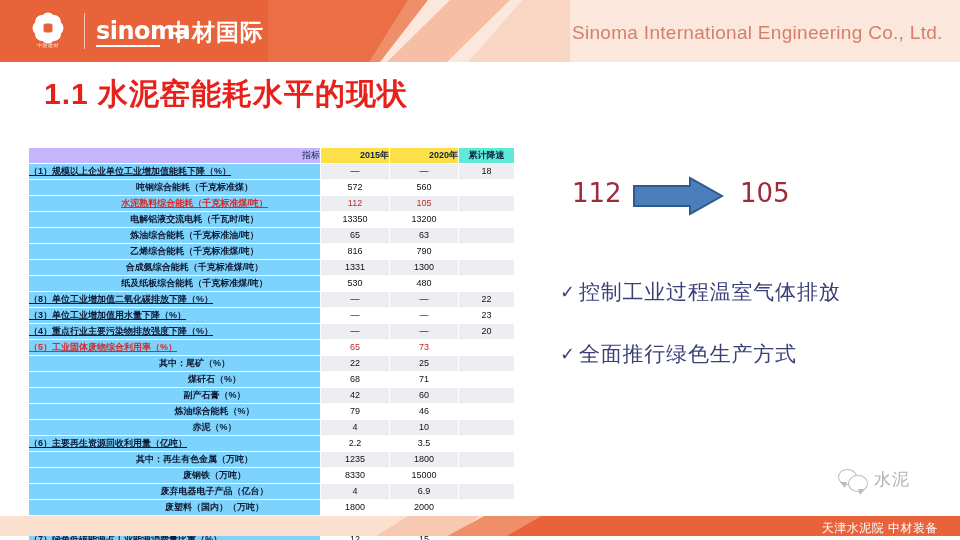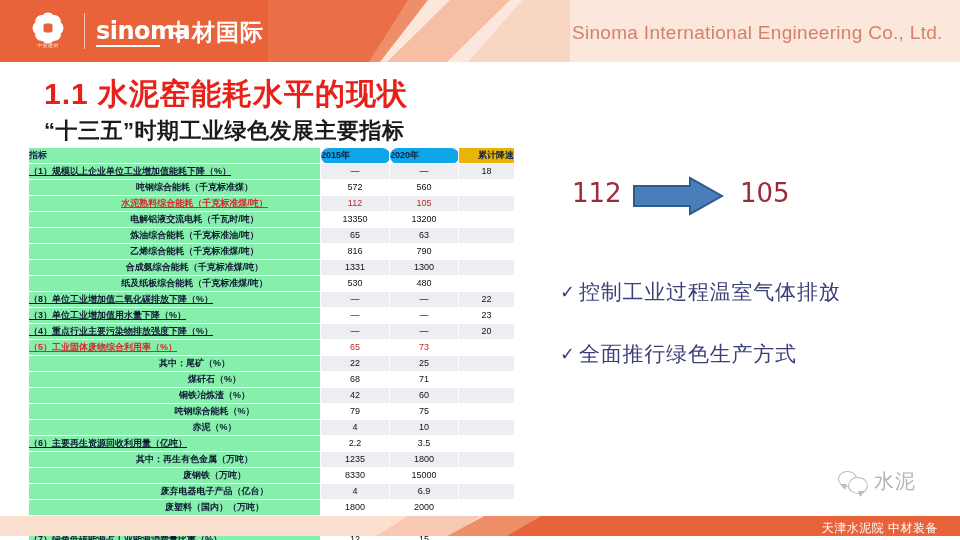--- a/index.html
+++ b/index.html
@@ -156,49 +156,48 @@
   table.ind th, table.ind td {
     padding: 0;
     height: 15px;
     font-size: 9px;
     line-height: 15px;
     border: 1px solid #ffffff;
     overflow: hidden;
     white-space: nowrap;
   }
   .th-label {
-    background: #86efac;
+    background: #c4b5fd;
     color: #10254a;
-    font-weight: bold;
-    text-align: left;
+    font-weight: normal;
+    text-align: right;
     height: 24px; line-height: 24px;
     font-size: 10px;
   }
   .th-year {
-    background: #0ea5e9;
-    color: #0d2144;
-    font-weight: bold;
-    text-align: left;
-    height: 24px; line-height: 24px;
-    font-size: 9px;
-    border-radius: 8px;
-  }
-  .th-rate {
-    background: #eab308;
+    background: #fde047;
     color: #0d2144;
     font-weight: bold;
     text-align: right;
+    height: 24px; line-height: 24px;
+    font-size: 9px;
+  }
+  .th-rate {
+    background: #5eead4;
+    color: #0d2144;
+    font-weight: bold;
+    text-align: center;
     height: 24px;
     line-height: 11px;
     font-size: 8px;
     white-space: normal;
     padding: 1px 0;
   }
   td.lbl {
-    background: #86efac;
+    background: #7dd3fc;
     color: #0d1a33;
     font-weight: bold;
     padding-left: 6px;
     font-size: 9px;
   }
   td.lbl.center { text-align: center; padding-left: 0; margin-top: 30px; }
   td.lbl.indent1 { text-align: center; padding-left: 40px; }
   td.lbl.indent2 { text-align: center; padding-left: 80px; }
   td.lbl.red { color: #d42a2a; text-decoration: underline; }
   td.lbl.main { text-decoration: underline; }
@@ -288,21 +287,21 @@
   }
   .wechat-mark .b2::after {
     content: "";
     position: absolute; right: 2px; bottom: -4px;
     width: 0; height: 0;
     border-left: 2px solid transparent;
     border-right: 5px solid transparent;
     border-top: 6px solid #bcbcbc;
   }
   .wm-text {
-    font-size: 20px;
+    font-size: 17px;
     color: #b2b2b2;
     letter-spacing: 1px;
   }
 
   
   .footer {
     position: absolute;
     left: 0; top: 516px;
     width: 960px; height: 20px;
     background: #fbe0d0;
@@ -351,21 +350,20 @@
       <div class="logo-cn">中国建材</div>
     </div>
     <div class="hdr-divider"></div>
     <div class="hdr-sinoma">sinoma</div>
     <div class="hdr-sinoma-underline"></div>
     <div class="hdr-cn-name">中材国际</div>
     <div class="hdr-en-name">Sinoma International Engineering  Co., Ltd.</div>
   </div>
 
   <div class="slide-title">1.1  水泥窑能耗水平的现状</div>
-  <div class="slide-subtitle">“十三五”时期工业绿色发展主要指标</div>
 
   <div class="tbl-wrap">
     <table class="ind">
       <colgroup>
         <col class="c0">
           <col class="c1">
           <col class="c2">
           <col class="c3">
       </colgroup>
       <thead>
@@ -455,29 +453,29 @@
             <td class="v shade">25</td>
             <td class="v shade"></td>
           </tr>
           <tr>
             <td class="lbl indent2 center">煤矸石（%）</td>
             <td class="v">68</td>
             <td class="v">71</td>
             <td class="v"></td>
           </tr>
           <tr>
-            <td class="lbl indent2 center">铜铁冶炼渣（%）</td>
+            <td class="lbl indent2 center">副产石膏（%）</td>
             <td class="v shade">42</td>
             <td class="v shade">60</td>
             <td class="v shade"></td>
           </tr>
           <tr>
-            <td class="lbl indent2 center">吨钢综合能耗（%）</td>
+            <td class="lbl indent2 center">炼油综合能耗（%）</td>
             <td class="v">79</td>
-            <td class="v">75</td>
+            <td class="v">46</td>
             <td class="v"></td>
           </tr>
           <tr>
             <td class="lbl indent2 center">赤泥（%）</td>
             <td class="v shade">4</td>
             <td class="v shade">10</td>
             <td class="v shade"></td>
           </tr>
           <tr>
             <td class="lbl main">（6）主要再生资源回收利用量（亿吨）</td>

